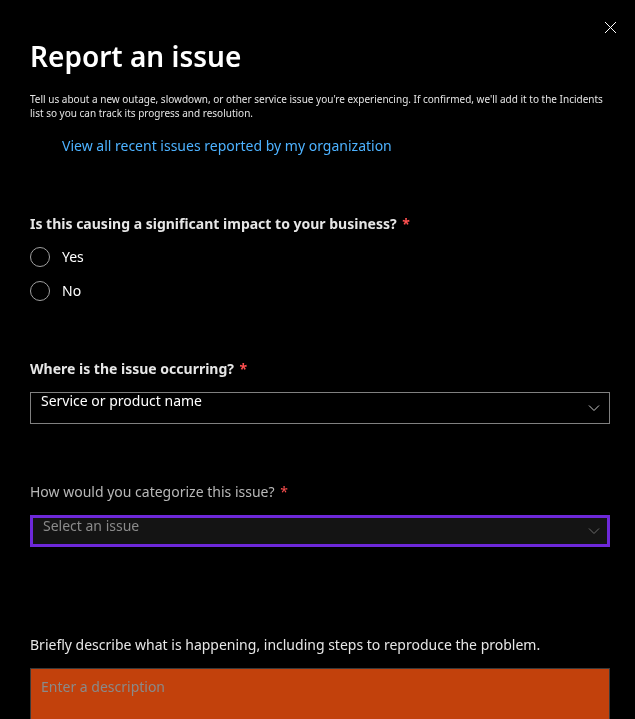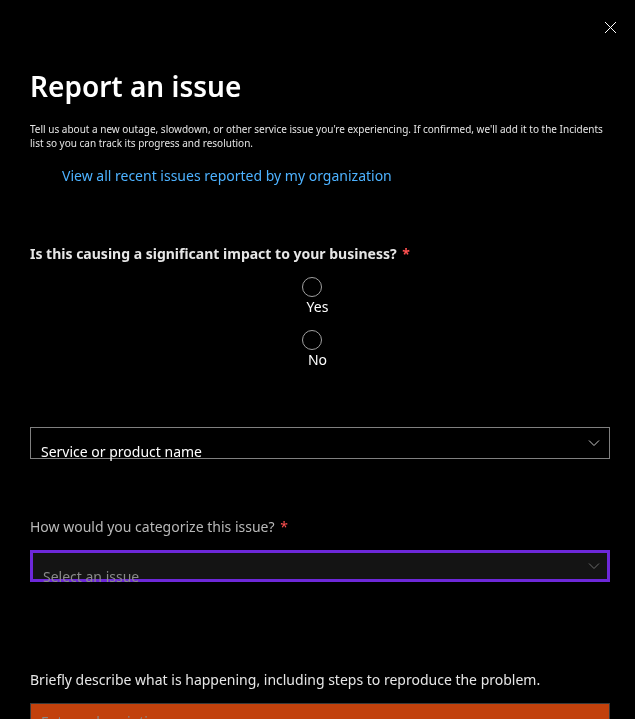--- a/index.html
+++ b/index.html
@@ -31,21 +31,20 @@
       color: #fff;
     }
     .content {
       padding: 40px 30px 30px 30px;
     }
     .title {
       font-size: 28px;
       font-weight: 600;
       margin-bottom: 18px;
       line-height: 1.2;
-      margin-top: 30px;
     }
     .description {
       font-size: 10px;
       line-height: 1.4;
       color: #e5e5e5;
       margin-bottom: 14px;
     }
     .link {
       color: #4db2ff;
       font-size: 14px;
@@ -77,21 +76,20 @@
     }
     .required {
       color: #ff5050;
       margin-left: 2px;
     }
     .radio-row {
       display: flex;
       align-items: center;
       margin-bottom: 14px;
       cursor: pointer;
-      flex-direction: column;
     }
     .radio-circle {
       width: 20px;
       height: 20px;
       border: 1px solid #a0a0a0;
       border-radius: 50%;
       margin-right: 12px;
       flex-shrink: 0;
     }
     .radio-label {
@@ -101,21 +99,21 @@
     .select-wrap {
       position: relative;
       width: 580px;
     }
     .select {
       width: 100%;
       background: #000;
       border: 1px solid #808080;
       color: #fff;
       font-size: 14px;
-      padding: 16px 32px 7px 10px;
+      padding: 0 32px 7px 10px;
       cursor: pointer;
       height: 32px;
       line-height: 16px;
     }
     .select.disabled {
       border: 3px solid #6d28d9;
       background: #141414;
       color: #8a8a8a;
       cursor: default;
     }
@@ -176,20 +174,24 @@
       <span class="radio-circle"></span>
       <span class="radio-label">Yes</span>
     </div>
     <div class="radio-row">
       <span class="radio-circle"></span>
       <span class="radio-label">No</span>
     </div>
   </div>
 
   <div class="section">
+    <div class="label">
+      <span>Where is the issue occurring?</span>
+      <span class="required">*</span>
+    </div>
     <div class="select-wrap">
       <div class="select">Service or product name</div>
       <span class="chevron">
         <svg width="12" height="7" viewBox="0 0 12 7">
           <polyline points="1,1 6,6 11,1" fill="none" stroke="#c8c8c8" stroke-width="1"></polyline>
         </svg>
       </span>
     </div>
   </div>
 

